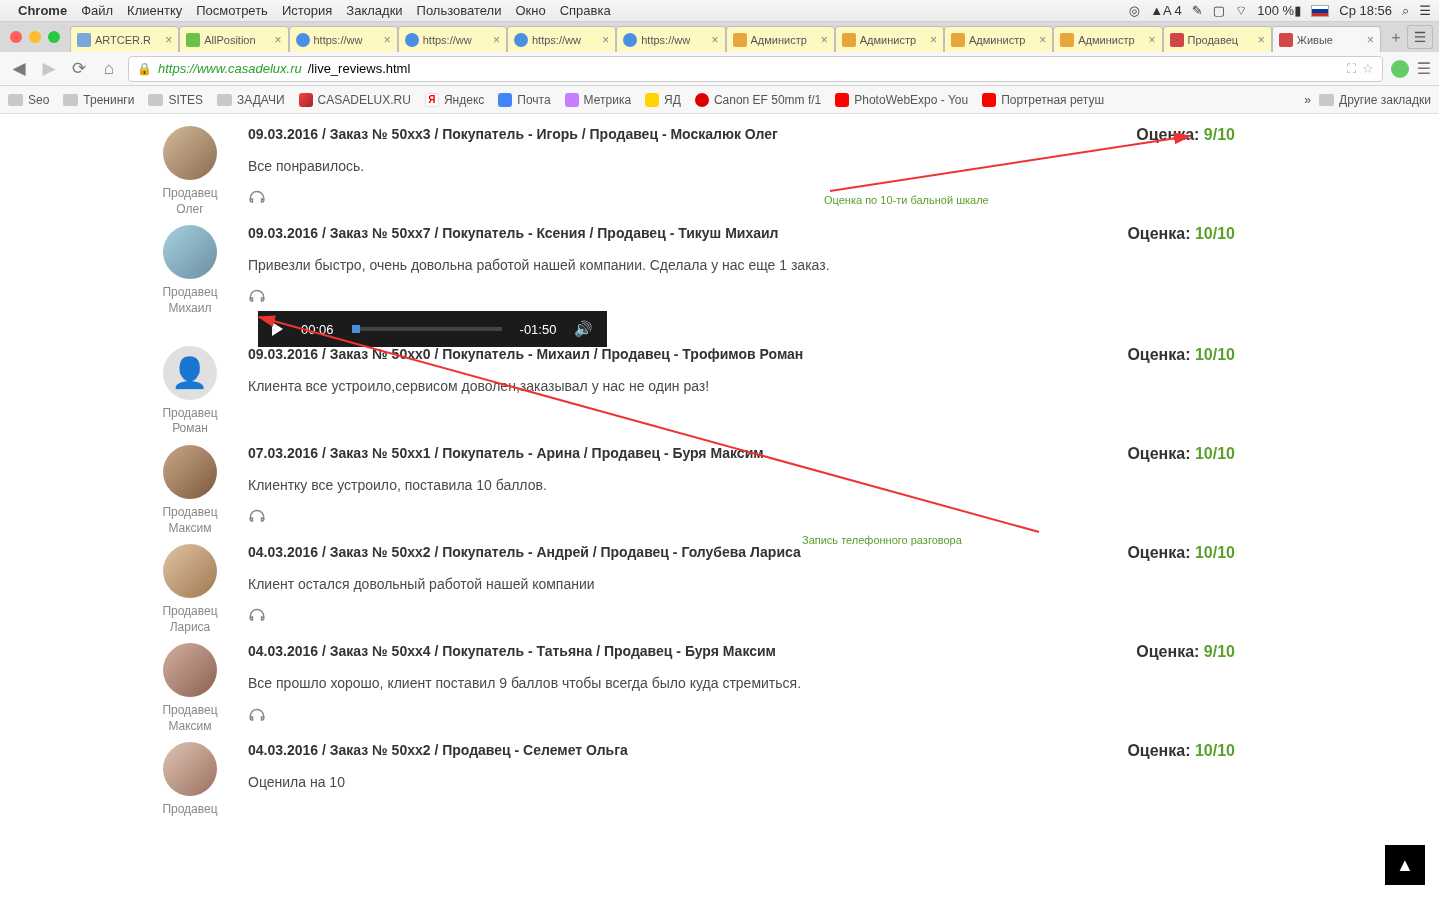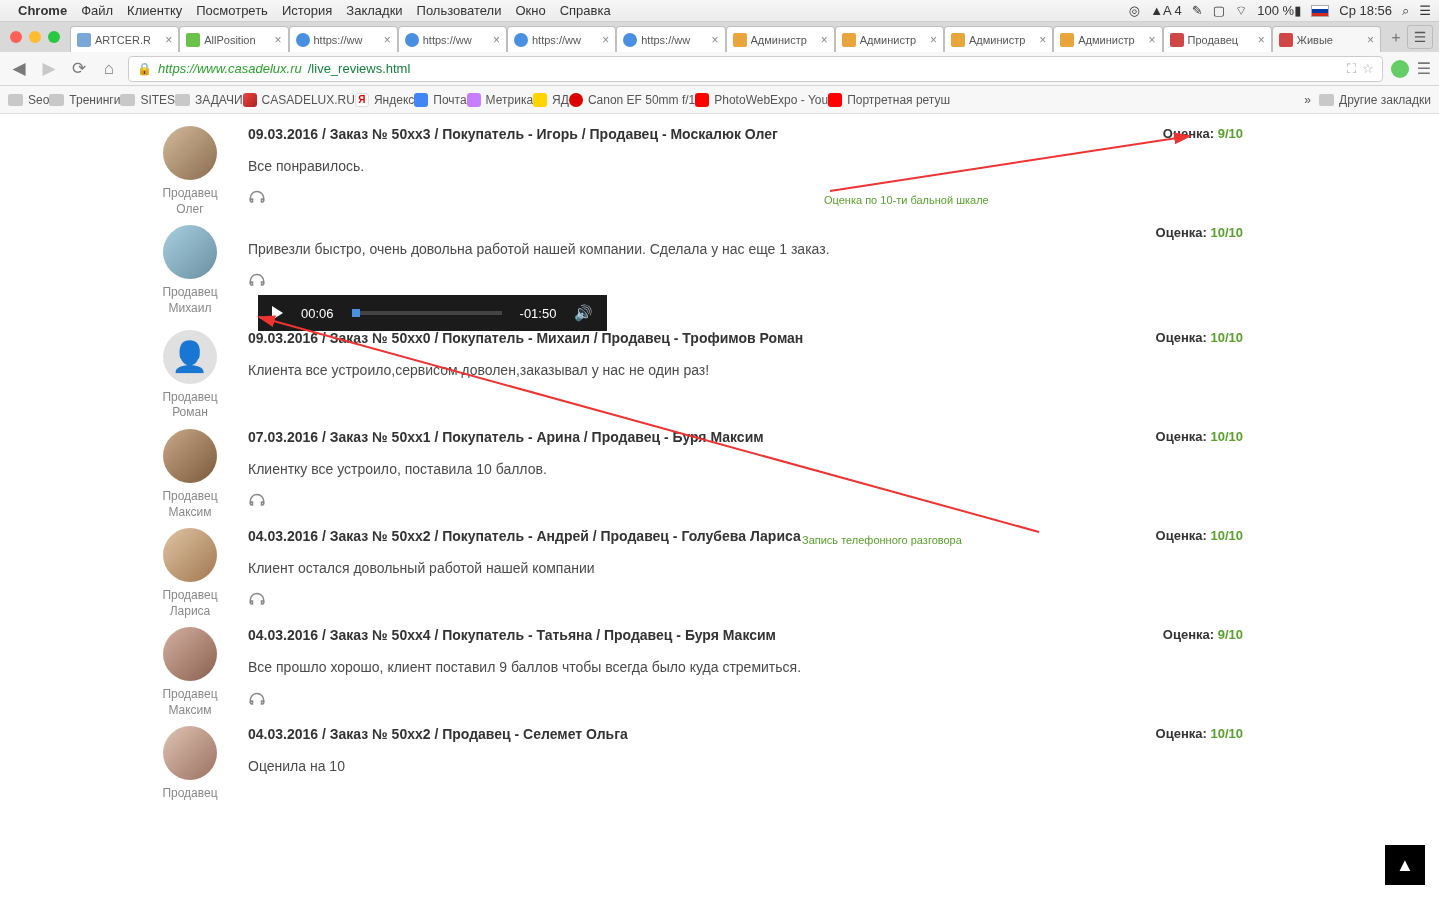--- a/index.html
+++ b/index.html
@@ -15,40 +15,40 @@
 .menubar .right-items span { display: inline-flex; align-items: center; }
 .flag-ru { display:inline-block; width:18px; height:12px; background: linear-gradient(#fff 0 33%, #0039a6 33% 66%, #d52b1e 66% 100%); border:1px solid #aaa; }
 
 
 .tab-strip { height: 30px; background: #d9d9d9; display: flex; align-items: flex-end; padding: 0 6px; gap: 0; }
 .traffic-lights { display: flex; gap: 7px; align-self: center; margin-right: 10px; margin-left: 4px;}
 .tl { width: 12px; height: 12px; border-radius: 50%; }
 .tl.red { background: #ff5f57; }
 .tl.yel { background: #febc2e; }
 .tl.grn { background: #28c840; }
-.tab { flex: 1; min-width: 0; height: 26px; background: #ffffff; border: 1px solid #bfbfbf; border-bottom: 0; border-radius: 4px 4px 0 0; display: flex; align-items: center; padding: 0 6px; font-size: 11px; color: #555; gap: 4px; max-width: 110px; position: relative; }
+.tab { flex: 1; min-width: 0; height: 26px; background: #fef9c3; border: 1px solid #bfbfbf; border-bottom: 0; border-radius: 4px 4px 0 0; display: flex; align-items: center; padding: 0 6px; font-size: 11px; color: #555; gap: 4px; max-width: 110px; position: relative; }
 .tab.active { background: #f7f7f7; }
 .tab .favicon { width: 14px; height: 14px; border-radius: 2px; flex-shrink: 0; }
 .tab .favicon.generic { background: #7aa6da; }
 .tab .favicon.blue { background: #4a90e2; border-radius: 50%; }
 .tab .favicon.gold { background: #e8a53c; }
 .tab .favicon.red { background: #d14747; }
 .tab .favicon.green { background: #6bc24a; }
 .tab .tab-title { overflow: hidden; white-space: nowrap; text-overflow: ellipsis; flex: 1; }
 .tab .tab-close { color: #888; font-size: 12px; flex-shrink: 0; }
 .new-tab-btn { width: 22px; height: 18px; align-self: center; margin-left: 4px; color: #666; display: flex; align-items: center; justify-content: center; font-size: 15px; }
 .burger-btn { width: 26px; height: 24px; align-self: center; margin-left: auto; border: 1px solid #bbb; border-radius: 3px; display: flex; align-items: center; justify-content: center; color: #555; font-size: 14px; }
 
 
 .omni-row { height: 34px; background: #f7f7f7; border-bottom: 1px solid #d5d5d5; display: flex; align-items: center; padding: 0 8px; gap: 8px; }
 .nav-btn { width: 22px; height: 22px; display: flex; align-items: center; justify-content: center; color: #7a7a7a; font-size: 17px; }
 .urlbox { flex: 1; height: 26px; background: #fff; border: 1px solid #ccc; border-radius: 4px; display: flex; align-items: center; padding: 0 8px; font-size: 13px; color: #666; gap: 6px; }
 .urlbox .lock { color: #2a9f2a; font-size: 12px; }
 .urlbox .url-green { color: #2a9f2a; font-style: italic; }
-.urlbox .url-rest { color: #15803d; }
+.urlbox .url-rest { color: #000000; }
 .ext-icon { width: 18px; height: 18px; border-radius: 50%; background: #66cc66; display:inline-block; }
 
 
 .bookmarks { height: 28px; background: #f7f7f7; border-bottom: 1px solid #e0e0e0; display: flex; align-items: center; padding: 0 8px; font-size: 12px; color: #555; gap: 14px; }
 .bookmarks .bm { display: flex; align-items: center; gap: 5px; white-space: nowrap; }
 .folder-ico { width: 15px; height: 12px; background: #c8c8c8; border-radius: 2px; position: relative; }
 .bm-favicon { width: 14px; height: 14px; display:inline-block; border-radius:3px; }
 .bm-favicon.csd { background: linear-gradient(135deg,#e44,#a22); }
 .bm-favicon.ya { background: #fff; border:1px solid #ddd; color:#e00; font-size:10px; text-align:center; line-height:12px; font-weight:bold; }
 .bm-favicon.mail { background: #4285f4; }
@@ -68,21 +68,21 @@
 .avatar.p2 { background: linear-gradient(135deg,#a8d0e0,#6a8fa0); }
 .avatar.p3 { background: #e0e0e0; }
 .avatar.p4 { background: linear-gradient(135deg,#c9a88a,#7a5a3a); }
 .avatar.p5 { background: linear-gradient(135deg,#e0c4a4,#a07850); }
 .avatar.p6 { background: linear-gradient(135deg,#d4b0a0,#8a6050); }
 .avatar.p7 { background: linear-gradient(135deg,#e0c4b4,#9a7060); }
 .seller-label { font-size: 12px; color: #888; margin-top: 6px; text-align: center; line-height: 1.3; }
 .review-body { flex: 1; padding-right: 40px; }
 .review-header { display: flex; align-items: flex-start; }
 .review-title { font-size: 14px; font-weight: 600; color: #333; }
-.rating-wrap { position: absolute; right: 196px; top: 0; font-size: 13px; }
+.rating-wrap { position: absolute; right: 204px; top: 0; font-size: 16px; }
 .rating-label { font-weight: 600; color: #333; }
 .rating-val { font-weight: 700; color: #5aa02c; }
 .review-text { font-size: 14px; color: #4a4a4a; margin-top: 14px; line-height: 1.45; }
 .headphone { margin-top: 14px; width: 18px; height: 18px; color: #888; display:inline-block; }
 .headphone svg { width:18px; height:18px; }
 
 .audio-player { display: inline-flex; align-items: center; background: #1b1b1b; color: #fff; height: 36px; padding: 0 14px; gap: 18px; margin-left: 10px; vertical-align: middle; }
 .audio-player .play { width: 0; height: 0; border-left: 11px solid #fff; border-top: 7px solid transparent; border-bottom: 7px solid transparent; }
 .audio-player .time { font-size: 13px; }
 .audio-player .track { width: 150px; height: 4px; background: #444; position: relative; }
@@ -211,21 +211,21 @@
       <span class="url-rest">/live_reviews.html</span>
     <span style="flex:1"></span>
     <span style="color:#aaa">⛶</span>
     <span style="color:#aaa">☆</span>
   </div>
   <span class="ext-icon"></span>
   <span style="color:#777">☰</span>
 </div>
 
 <div class="bookmarks">
-  <div id="bm-host" style="display:flex; align-items:flex-start;">
+  <div id="bm-host" style="display:flex; gap:14px; align-items:flex-start;">
       <span class="bm">
         <span class="folder-ico"></span>
         <span>Seo</span>
       </span>
       <span class="bm">
         <span class="folder-ico"></span>
         <span>Тренинги</span>
       </span>
       <span class="bm">
         <span class="folder-ico"></span>
@@ -298,20 +298,23 @@
     <div class="rating-wrap">
       <span class="rating-label">Оценка: </span><span class="rating-val">9/10</span>
     </div>
       </div>
       <div class="review">
     <div class="seller-col">
       <div class="avatar p2"></div>
       <div class="seller-label">Продавец<br>Михаил</div>
     </div>
     <div class="review-body">
+      <div class="review-header">
+        <span class="review-title">09.03.2016 / Заказ № 50хх7 / Покупатель - Ксения / Продавец - Тикуш Михаил</span>
+      </div>
       <div class="review-text">Привезли быстро, очень довольна работой нашей компании. Сделала у нас еще 1 заказ.</div>
       <div class="headphone"><svg viewBox="0 0 24 24" fill="none" stroke="#888" stroke-width="2">
               <path d="M3 14v-3a9 9 0 0 1 18 0v3"></path>
               <path d="M21 14a2 2 0 0 1-2 2h-1v-4h1a2 2 0 0 1 2 2z"></path>
               <path d="M3 14a2 2 0 0 0 2 2h1v-4H5a2 2 0 0 0-2 2z"></path>
             </svg><span class="audio-player">
       <span class="play"></span>
       <span class="time">00:06</span>
       <span class="track">
                 <span class="prog"></span>

